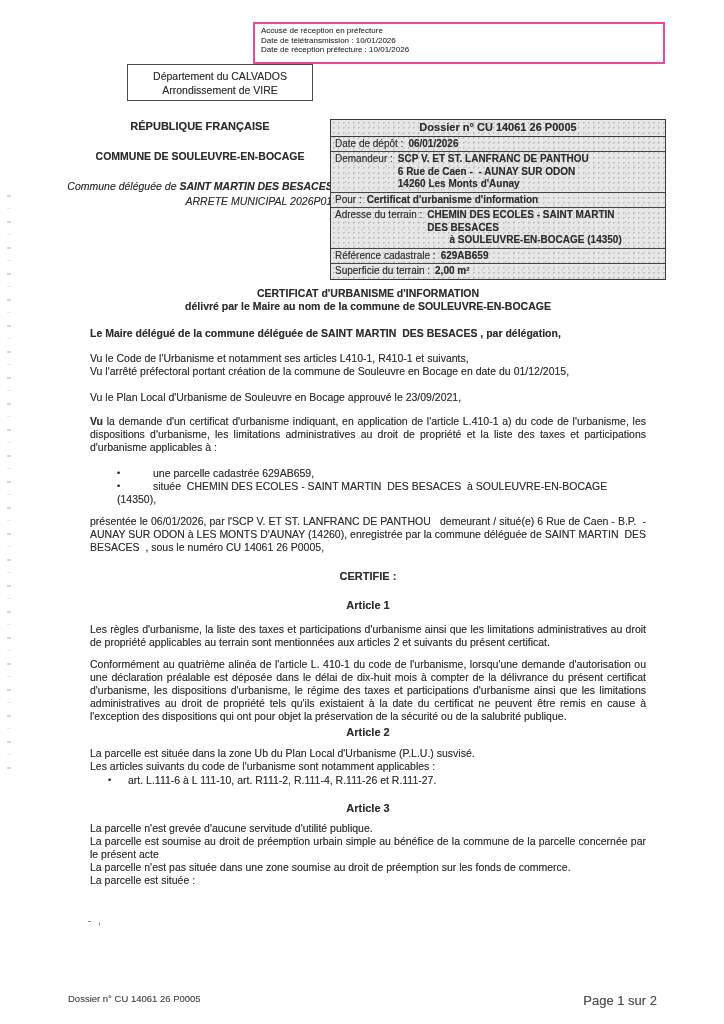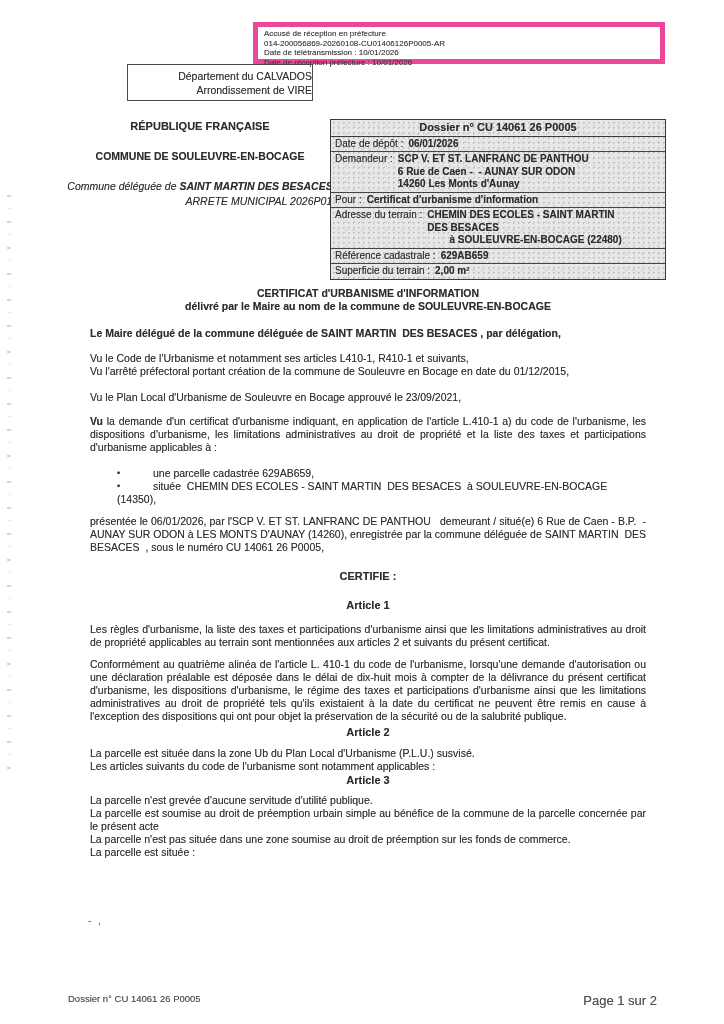--- a/index.html
+++ b/index.html
@@ -10,28 +10,28 @@
     text-shadow:0 0 0.6px rgba(70,70,70,0.5);
   }
   .edge-noise{
     position:absolute;left:7px;top:195px;width:4px;height:575px;
     background:repeating-linear-gradient(to bottom,rgba(95,95,95,0.45) 0 2px,transparent 2px 13px,rgba(120,120,120,0.3) 13px 14px,transparent 14px 26px);
     opacity:.55;
   }
   
   .rbox{
     position:absolute;left:253px;top:22px;width:412px;height:42px;
-    border:5px solid #ec4899;box-sizing:border-box;padding:2px 6px;
+    border:2px solid #ec4899;box-sizing:border-box;padding:2px 6px;
     font-size:8px;line-height:9.5px;color:#3c3c3c;
   }
   
   .dbox{
     position:absolute;left:127px;top:64px;width:186px;height:37px;
     border:1px solid #4a4a4a;box-sizing:border-box;
-    text-align:right;font-size:10.5px;line-height:14px;padding-top:4px;
+    text-align:center;font-size:10.5px;line-height:14px;padding-top:4px;
   }
   
   .leftcol{position:absolute;left:62px;top:120px;width:276px;text-align:center;font-size:10.5px;line-height:13px;}
   .republic{font-weight:700;font-size:11px;margin-bottom:17px;}
   .commune{font-weight:700;margin-bottom:17px;}
   .delegated{font-style:italic;margin-bottom:2px;}
   .b{font-weight:700;}
   .arrete{font-style:italic;text-align:right;}
   
   .dtable{
@@ -72,21 +72,20 @@
 </style>
 </head>
 <body>
 
 <div class="page">
 
   <div class="edge-noise"></div>
 
   <div class="rbox">
     <div>Accusé de réception en préfecture</div>
-    <div>014-200056869-20260108-CU01406126P0005-AR</div>
     <div>Date de télétransmission : 10/01/2026</div>
     <div>Date de réception préfecture : 10/01/2026</div>
   </div>
 
   <div class="dbox">
     <div>Département du CALVADOS</div>
     <div>Arrondissement de VIRE</div>
   </div>
 
   <div class="leftcol">
@@ -109,21 +108,21 @@
 14260 Les Monts d'Aunay</span>
       </div>
     <div class="dt-row">
         <span class="lbl">Pour :</span>
         <span class="val">Certificat d'urbanisme d'information</span>
       </div>
     <div class="dt-row">
         <span class="lbl">Adresse du terrain :</span>
         <span class="val">CHEMIN DES ECOLES - SAINT MARTIN
 DES BESACES
-        à SOULEUVRE-EN-BOCAGE (22480)</span>
+        à SOULEUVRE-EN-BOCAGE (14350)</span>
       </div>
     <div class="dt-row">
         <span class="lbl">Référence cadastrale :</span>
         <span class="val">629AB659</span>
       </div>
     <div class="dt-row">
         <span class="lbl">Superficie du terrain :</span>
         <span class="val">2,00 m²</span>
       </div>
   </div>
@@ -142,20 +141,21 @@
     <div class="bullet-item m0"><span class="dot">•</span><span>une parcelle cadastrée 629AB659,</span></div>
     <div class="bullet-item" style="margin-bottom:9px;"><span class="dot">•</span><span>située  CHEMIN DES ECOLES - SAINT MARTIN  DES BESACES  à SOULEUVRE-EN-BOCAGE (14350),</span></div>
     <p class="just mb16"><span>présentée le 06/01/2026, par l'SCP V. ET ST. LANFRANC DE PANTHOU   demeurant / situé(e) 6 Rue de Caen - B.P.  - AUNAY SUR ODON à LES MONTS D'AUNAY (14260), enregistrée par la commune déléguée de SAINT MARTIN  DES BESACES  , sous le numéro </span><span style="font-weight: 400;">CU 14061 26 P0005</span><span>,</span></p>
     <p class="h-center mb16">CERTIFIE :</p>
     <p class="h-center mb11">Article 1</p>
     <p class="just mb9">Les règles d'urbanisme, la liste des taxes et participations d'urbanisme ainsi que les limitations administratives au droit de propriété applicables au terrain sont mentionnées aux articles 2 et suivants du présent certificat.</p>
     <p class="just mb3">Conformément au quatrième alinéa de l'article L. 410-1 du code de l'urbanisme, lorsqu'une demande d'autorisation ou une déclaration préalable est déposée dans le délai de dix-huit mois à compter de la délivrance du présent certificat d'urbanisme, les dispositions d'urbanisme, le régime des taxes et participations d'urbanisme ainsi que les limitations administratives au droit de propriété tels qu'ils existaient à la date du certificat ne peuvent être remis en cause à l'exception des dispositions qui ont pour objet la préservation de la sécurité ou de la salubrité publique.</p>
     <p class="h-center mb8">Article 2</p>
     <p class="mb1">La parcelle est située dans la zone Ub du Plan Local d'Urbanisme (P.L.U.) susvisé.
 Les articles suivants du code de l'urbanisme sont notamment applicables :</p>
+    <div class="bullet-item a2b" style="margin-bottom:15px;"><span class="dot">•</span><span>art. L.111-6 à L 111-10, art. R111-2, R.111-4, R.111-26 et R.111-27.</span></div>
     <p class="h-center mb7">Article 3</p>
     <p class="m0">La parcelle n'est grevée d'aucune servitude d'utilité publique.</p>
     <p class="just m0">La parcelle est soumise au droit de préemption urbain simple au bénéfice de la commune de la parcelle concernée par le présent acte</p>
     <p class="m0">La parcelle n'est pas située dans une zone soumise au droit de préemption sur les fonds de commerce.</p>
     <p class="m0">La parcelle est située :</p>
   </div>
 
   <div class="stray">- ,</div>
 
   <div class="footer-left">Dossier n° CU 14061 26 P0005</div>

